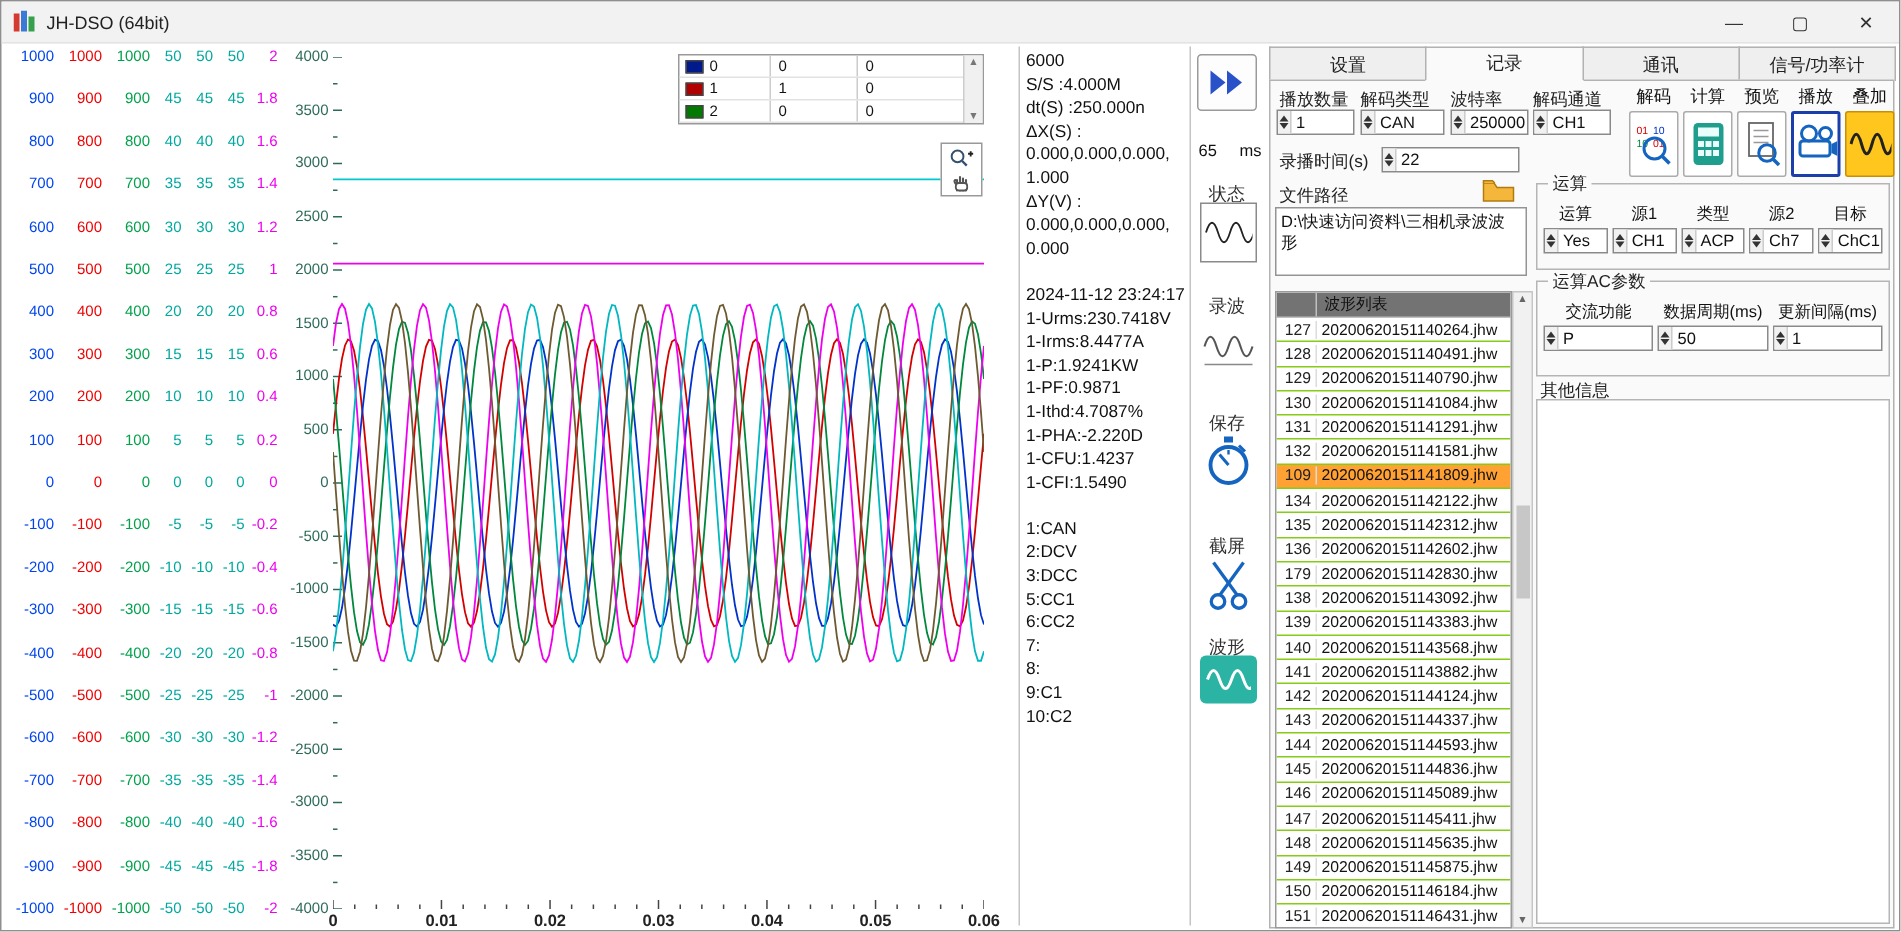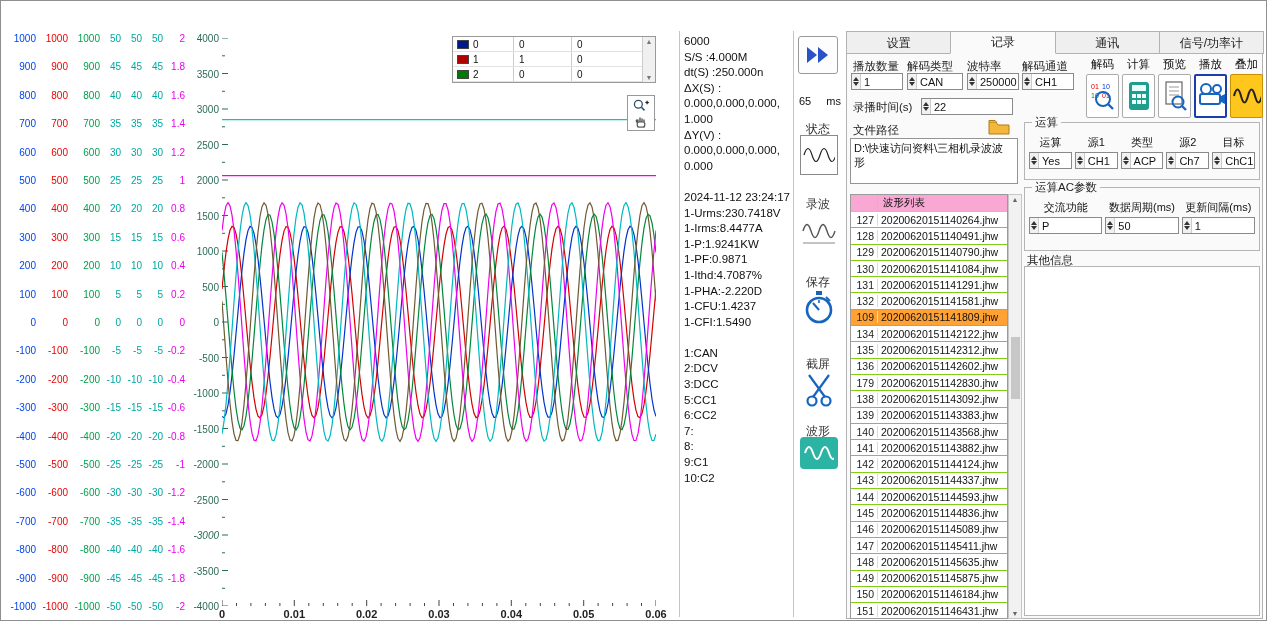--- a/index.html
+++ b/index.html
@@ -81,36 +81,49 @@
   .opgroup{position:absolute;border:1px solid #b5b5b5}
   .opgroup .glabel{position:absolute;top:-8px;left:7px;background:#fafafa;padding:0 3px;font-size:11.5px;color:#222}
   .opcols{display:flex;gap:3px;padding:12px 4px 4px}
   .opcol{flex:1;display:flex;flex-direction:column;gap:2px;min-width:0}
   .ophead{font-size:11px;text-align:center;white-space:nowrap;overflow:hidden}
   .opcol .spin{position:relative;width:100%}
 
   .otherbox{position:absolute;left:177px;top:212px;width:236px;height:350px;background:#fff;border:1px solid #b5b5b5}
 
   .wlist{position:absolute;left:3px;top:140px;width:158px;height:424.5px;border:1px solid #9a9a9a;background:#fff;display:flex;flex-direction:column;font-size:10.5px;overflow:hidden}
-  .wl-head{height:17px;background:#f9a8d4;border-bottom:1px solid #c0c0c0;display:flex;align-items:center;flex:none}
+  .wl-head{height:17px;background:#737373;border-bottom:1px solid #c0c0c0;display:flex;align-items:center;flex:none}
   .wl-head .hidx{width:27px;height:100%;border-right:1px solid #c0c0c0}
   .wl-head .hname{flex:1;padding-left:5px}
   .lrow{height:16.3px;display:flex;align-items:center;border-bottom:1px solid #84cc16;flex:none}
   .lidx{width:27px;text-align:right;padding-right:3px;border-right:1px solid #dcdcdc;color:#222;flex:none}
   .lname{flex:1;padding-left:3px;white-space:nowrap;overflow:hidden}
   .lrow.sel{background:#ffa133}
   .wscroll{position:absolute;left:161px;top:140px;width:14px;height:424.5px;background:#f1f1f1;border:1px solid #c6c6c6;font-size:7px;color:#666}
   .wscroll .sarr{position:absolute;left:0;width:12px;text-align:center}
   .wthumb{position:absolute;left:1.5px;width:9px;top:142px;height:62px;background:#c7c7c7}
 </style>
 </head>
 <body>
 
 <div class="window">
 
+  <div class="titlebar">
+    <svg class="appicon" viewBox="0 0 16 16">
+      <rect x="0" y="2" width="4" height="12" fill="#d43a2f"></rect>
+      <rect x="5" y="0" width="4" height="14" fill="#3a7ad4"></rect>
+      <rect x="10" y="4" width="4" height="10" fill="#37a04a"></rect>
+    </svg>
+    <span class="title">JH-DSO (64bit)</span>
+    <div class="wincontrols">
+      <div class="winbtn">—</div>
+      <div class="winbtn">▢</div>
+      <div class="winbtn">✕</div>
+    </div>
+  </div>
 
   <div class="yaxes">
       <div class="ycol" style="width: 32px; color: rgb(0, 68, 238);">
         <div class="ylab" style="top: 6px;">1000</div>
         <div class="ylab" style="top: 34.4px;">900</div>
         <div class="ylab" style="top: 62.8px;">800</div>
         <div class="ylab" style="top: 91.2px;">700</div>
         <div class="ylab" style="top: 119.6px;">600</div>
         <div class="ylab" style="top: 148px;">500</div>
         <div class="ylab" style="top: 176.4px;">400</div>
@@ -275,21 +288,21 @@
         <div class="ylab" style="top: 148px;">2000</div>
         <div class="ylab" style="top: 183.5px;">1500</div>
         <div class="ylab" style="top: 219px;">1000</div>
         <div class="ylab" style="top: 254.5px;">500</div>
         <div class="ylab" style="top: 290px;">0</div>
         <div class="ylab" style="top: 325.5px;">-500</div>
         <div class="ylab" style="top: 361px;">-1000</div>
         <div class="ylab" style="top: 396.5px;">-1500</div>
         <div class="ylab" style="top: 432px;">-2000</div>
         <div class="ylab" style="top: 467.5px;">-2500</div>
-        <div class="ylab" style="top: 503px; font-style: italic;">-3000</div>
+        <div class="ylab" style="top: 503px;">-3000</div>
         <div class="ylab" style="top: 538.5px;">-3500</div>
         <div class="ylab" style="top: 574px;">-4000</div>
       </div>
     </div>
 
   <div class="plot">
     <svg class="waves" width="434" height="568" viewBox="0 0 434 568">
         <line x1="0" y1="568.0" x2="6" y2="568.0" stroke="#2d6a5a" stroke-width="1"></line>
         <line x1="0" y1="550.3" x2="3" y2="550.3" stroke="#2d6a5a" stroke-width="1"></line>
         <line x1="0" y1="532.5" x2="6" y2="532.5" stroke="#2d6a5a" stroke-width="1"></line>

